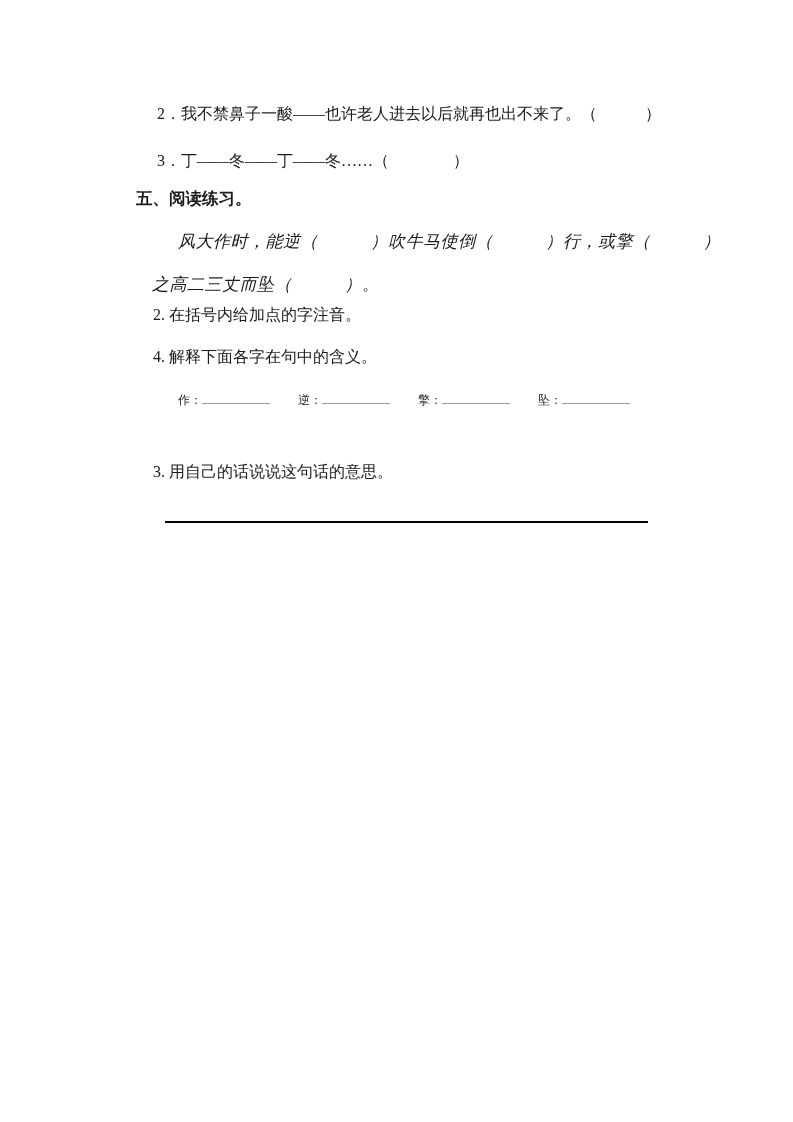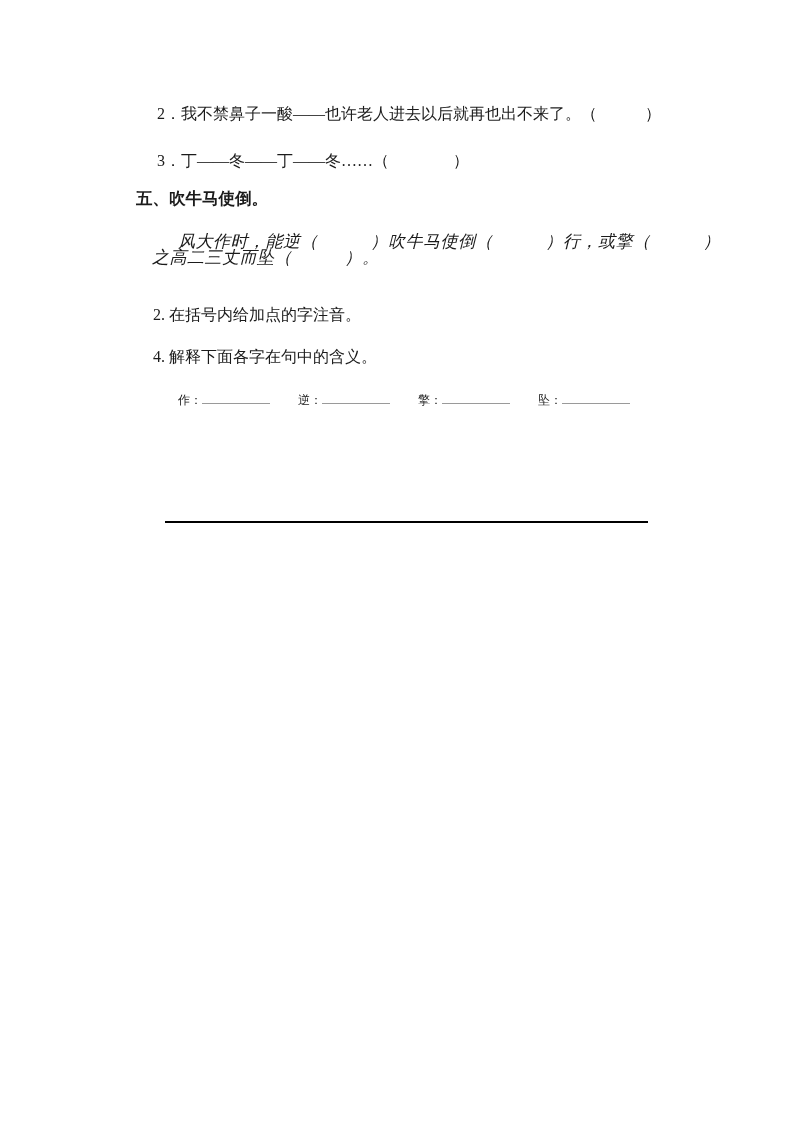--- a/index.html
+++ b/index.html
@@ -62,30 +62,31 @@
 </style>
 </head>
 <body>
 
 <div class="page" style="--page-bg: #ffffff; --text-color: #1b1b1b; --blank-line-color: #9a9a9a; --rule-color: #000000;">
 
   <div class="line songti" style="left:157px; top:103px;">2．我不禁鼻子一酸——也许老人进去以后就再也出不来了。（　　　）</div>
 
   <div class="line songti" style="left:157px; top:150px;">3．丁——冬——丁——冬……（　　　　）</div>
 
-  <div class="line songti heading" style="left:136px; top:188px;">五、吹牛马使倒。</div>
+  <div class="line songti heading" style="left:136px; top:188px;">五、阅读练习。</div>
 
   <div class="line kaiti" style="left:178px; top:231px;text-align:center;">风大作时，能逆（　　　）吹牛马使倒（　　　）行，或擎（　　　）</div>
 
-  <div class="line kaiti" style="left:152px; top:247px;">之高二三丈而坠（　　　）。</div>
+  <div class="line kaiti" style="left:152px; top:274px;">之高二三丈而坠（　　　）。</div>
 
   <div class="line songti" style="left:153px; top:304px;">2. 在括号内给加点的字注音。</div>
 
   <div class="line songti" style="left:153px; top:346px;">4. 解释下面各字在句中的含义。</div>
 
   <div class="fill-row songti" style="left:178px; top:388px;">
     <span class="fill-group"><span>作：</span><span class="blank-line"></span></span><span class="fill-group"><span>逆：</span><span class="blank-line"></span></span><span class="fill-group"><span>擎：</span><span class="blank-line"></span></span><span class="fill-group"><span>坠：</span><span class="blank-line"></span></span>
   </div>
 
+  <div class="line songti" style="left:153px; top:461px;">3. 用自己的话说说这句话的意思。</div>
 
   <div class="answer-line" style="left:165px; top:521px; width:483px;"></div>
 
 </div>
 
 </body></html>

